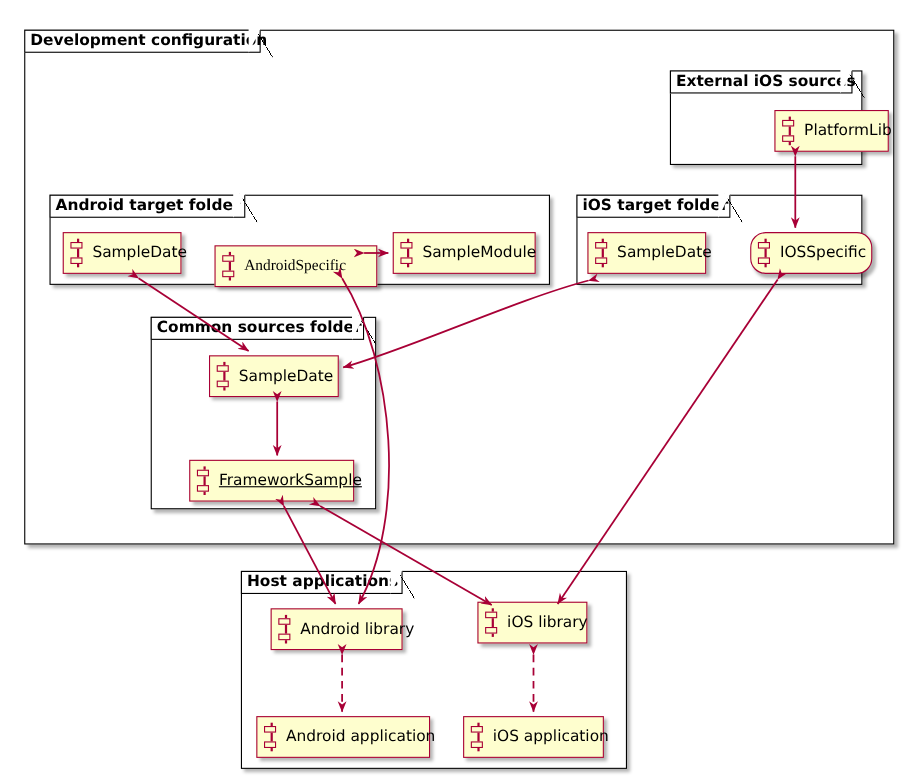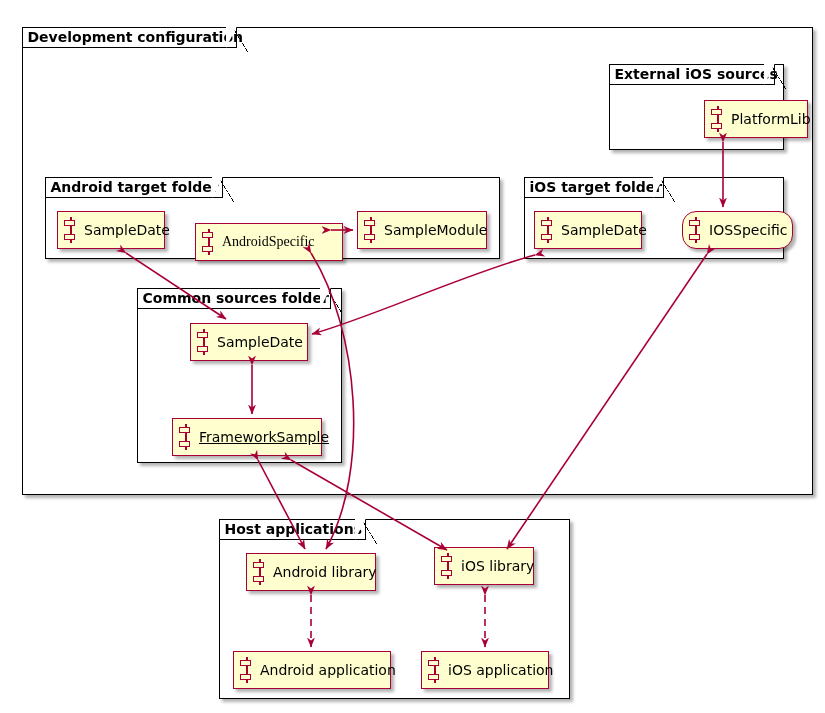--- a/index.html
+++ b/index.html
@@ -176,21 +176,21 @@
     </span>
     <span class="cmp-label">FrameworkSample</span>
   </div>
 
   <div class="pkg" style="left:219px;top:519px;width:351px;height:180px;">
     <div class="pkg-tab" style="width:147px;">
       <span>Host applications</span>
     </div>
   </div>
 
-  <div class="cmp" style="left:246px;top:553px;width:130px;height:38px;">
+  <div class="cmp" style="left:246px;top:553px;width:120px;height:38px;">
     <span class="cmp-icon">
       <span class="bar"></span>
         <span class="t1"></span>
         <span class="t2"></span>
     </span>
     <span class="cmp-label">Android library</span>
   </div>
 
   <div class="cmp" style="left:434px;top:547px;width:100px;height:38px;">
     <span class="cmp-icon">

